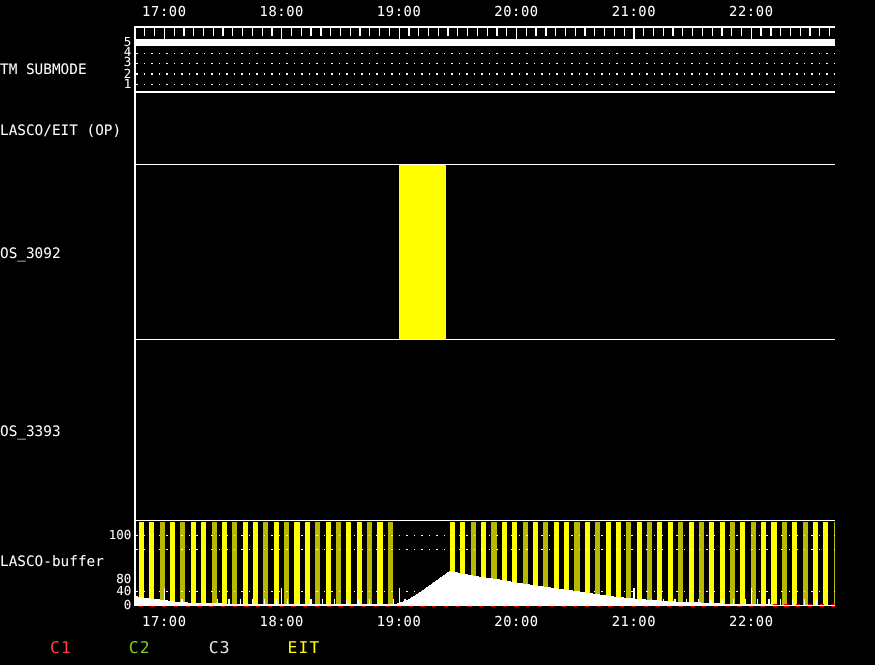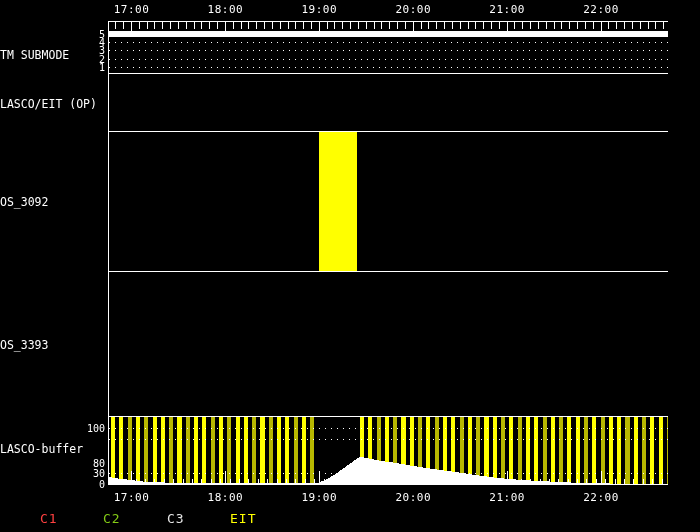--- a/index.html
+++ b/index.html
@@ -330,21 +330,21 @@
   <div id="tm-ticks">
       <div class="tick-label" style="top: 29.65px;">5</div>
       <div class="tick-label" style="top: 38px;">4</div>
       <div class="tick-label" style="top: 46.35px;">3</div>
       <div class="tick-label" style="top: 54.7px;">2</div>
       <div class="tick-label" style="top: 63.05px;">1</div>
     </div>
   <div id="buffer-ticks">
       <div class="tick-label" style="top: 424px;">100</div>
       <div class="tick-label" style="top: 448px; margin-top: 11px;">80</div>
-      <div class="tick-label" style="top: 468.8px;">30</div>
+      <div class="tick-label" style="top: 468.8px;">40</div>
       <div class="tick-label" style="top: 480px;">0</div>
     </div>
 
   <div id="legend">
       <div class="legend-item" style="left: 40px; color: rgb(255, 64, 64); text-align: center;">C1</div>
       <div class="legend-item" style="left: 103px; color: #84cc16;">C2</div>
       <div class="legend-item" style="left: 167px; color: #e5e5e5;">C3</div>
       <div class="legend-item" style="left: 230px; color: rgb(255, 255, 0);">EIT</div>
     </div>
 

